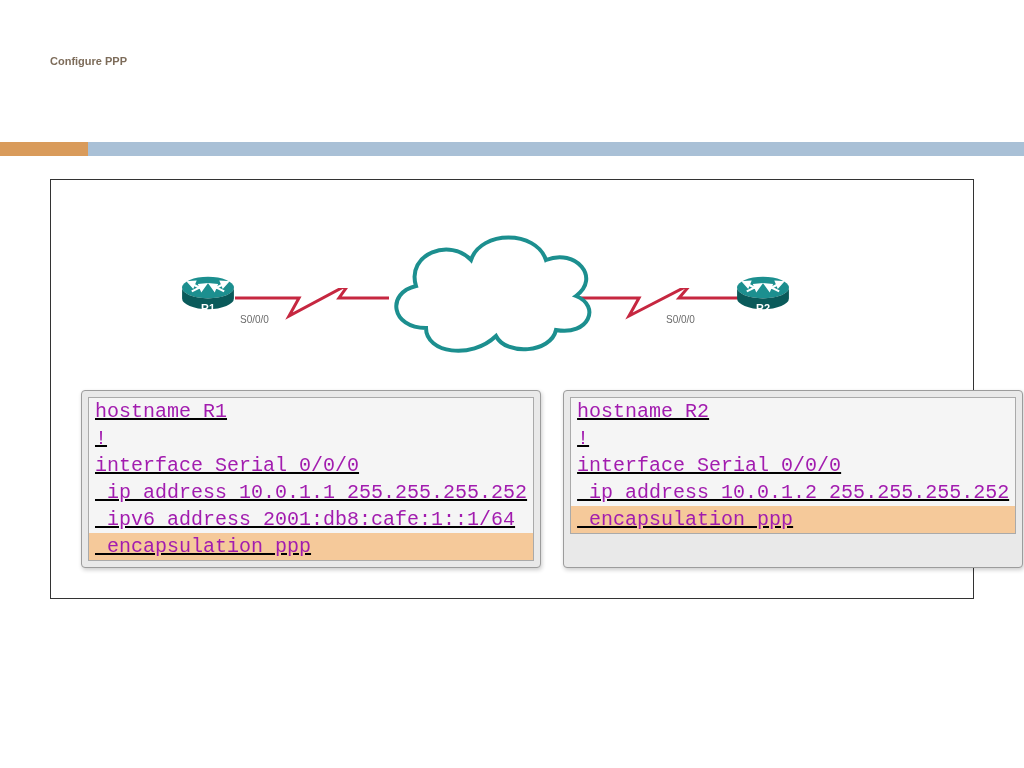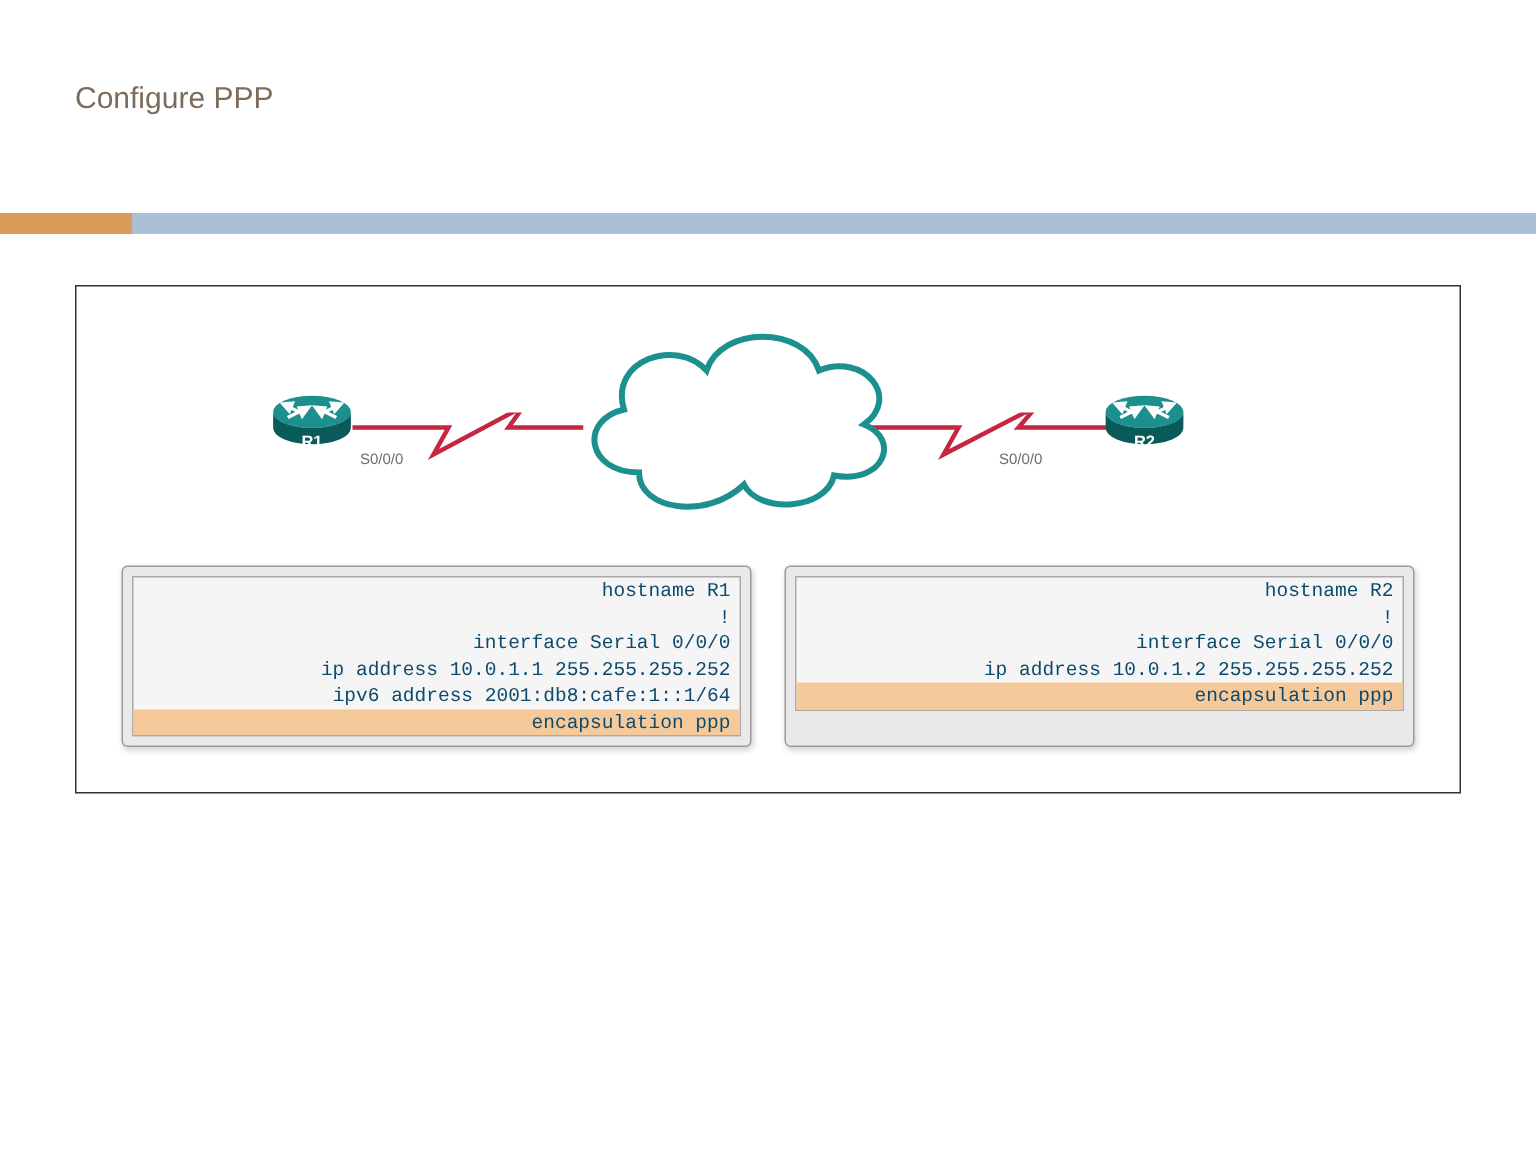--- a/index.html
+++ b/index.html
@@ -9,22 +9,22 @@
     height: 768px;
     background: #ffffff;
     font-family: "Segoe UI", Arial, sans-serif;
     position: relative;
   }
   .slide {
     padding: 55px 50px 0 50px;
   }
   .subtitle {
     color: #7d6c5a;
-    font-size: 20px;
-    font-weight: 400;
+    font-size: 11px;
+    font-weight: 700;
     margin-bottom: 2px;
   }
   .title {
     color: #7d6c5a;
     font-size: 38px;
     font-weight: 400;
     margin: 0 0 8px 0;
     letter-spacing: 0.5px;
   }
   .accent-bar {
@@ -40,22 +40,23 @@
     position: absolute;
     left: 0;
     top: 0;
     width: 88px;
     height: 14px;
     background: #d99b5b;
   }
   .diagram-frame {
     border: 1px solid #333;
     margin-top: 55px;
-    padding: 14px 30px 30px 30px;
+    padding: 38px 30px 30px 30px;
     background: #fff;
+    text-decoration: underline;
   }
   .topology {
     position: relative;
     height: 150px;
     margin-bottom: 22px;
   }
   .router {
     position: absolute;
     width: 54px;
     height: 38px;
@@ -108,26 +109,25 @@
     border-radius: 4px;
     padding: 6px;
     box-shadow: 1px 2px 4px rgba(0,0,0,0.2);
   }
   .config-inner {
     background: #f5f5f5;
     border: 1px solid #aaa;
   }
   .cfg-line {
     font-family: "Courier New", monospace;
-    font-size: 13px;
-    color: #0c4a6e;
+    font-size: 20px;
+    color: #a21caf;
     padding: 0 6px;
     white-space: pre;
     line-height: 1.35;
-    text-align: right;
   }
   .hl {
     background: #f5c99a;
     display: block;
   }
 </style>
 </head>
 <body>
 
 <div class="slide">

